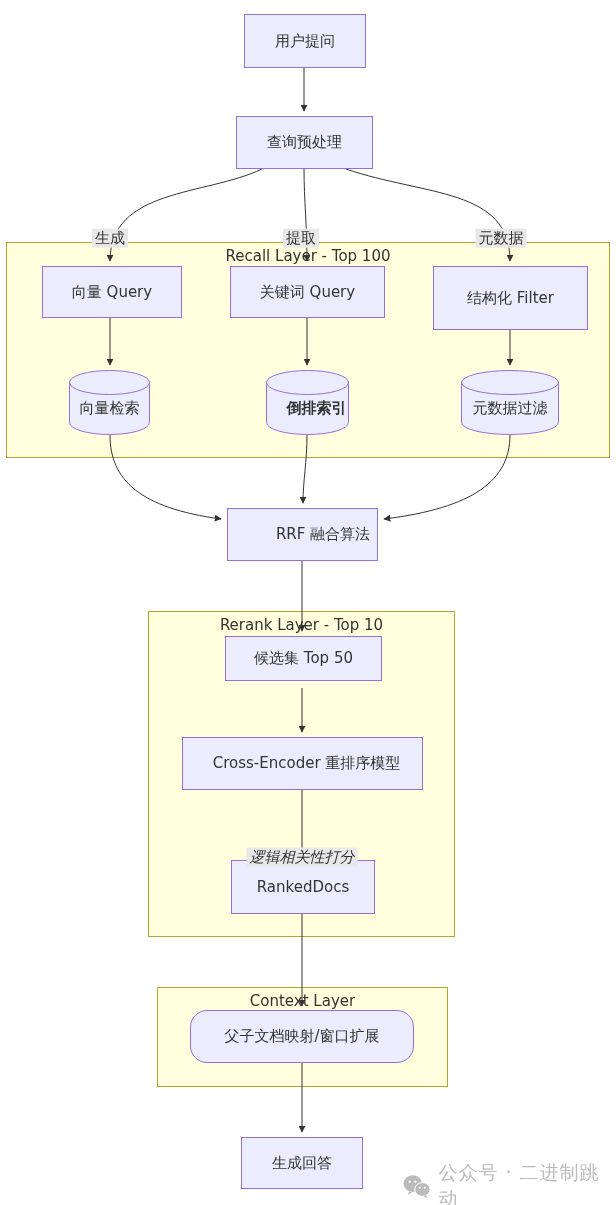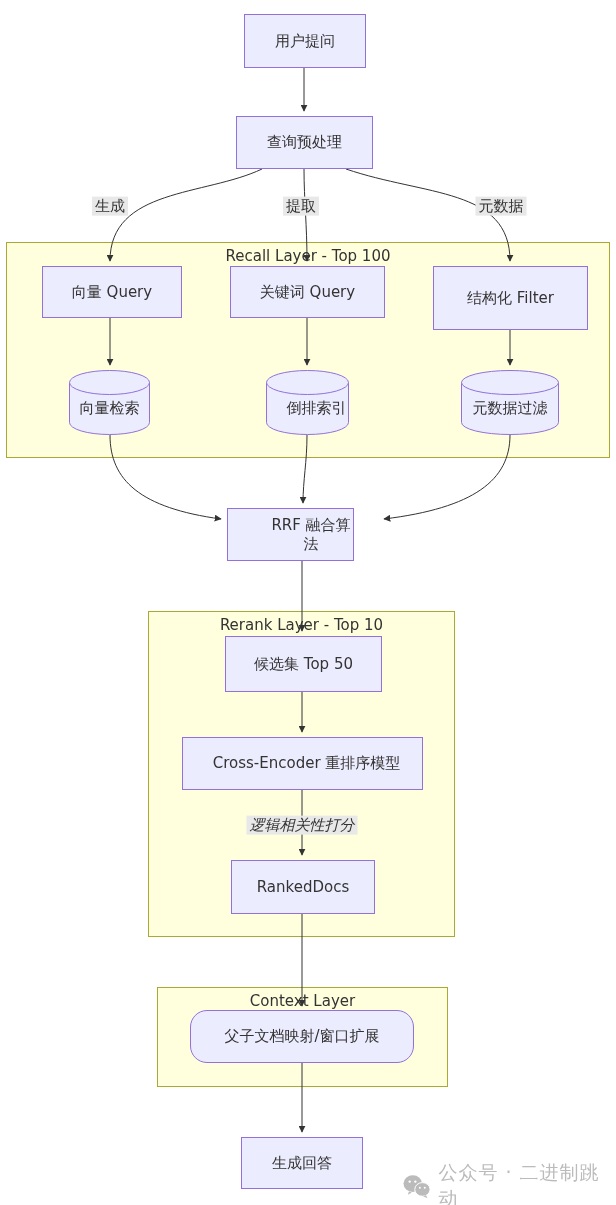--- a/index.html
+++ b/index.html
@@ -19,21 +19,21 @@
   .node{position:absolute;background:var(--node-fill);border:1px solid var(--node-border);
         color:var(--text);font-size:15px;display:flex;align-items:center;justify-content:center;
         text-align:center;z-index:3;}
 
   .cyl{position:absolute;z-index:3;}
   .cyl svg{position:absolute;left:0;top:0;}
   .cyl .cyl-label{position:absolute;left:0;top:12px;right:0;bottom:0;display:flex;align-items:center;
         justify-content:center;color:var(--text);font-size:15px;z-index:1;}
 
   .edge-label{position:absolute;transform:translate(-50%,-50%);background:var(--label-bg);
-        color:var(--text);font-size:15px;line-height:1.25;padding:0 3px;z-index:4;white-space:nowrap;}
+        color:var(--text);font-size:15px;line-height:1.25;padding:0 3px;z-index:4;white-space:nowrap;margin-top:32px;}
 
   .watermark{position:absolute;left:403px;top:1160px;display:flex;align-items:center;gap:8px;
         color:var(--watermark);font-size:19px;letter-spacing:1px;z-index:5;}
 </style>
 </head>
 <body>
 
 <div class="canvas">
 
   <div class="cluster" style="left:6px;top:242px;width:604px;height:216px;">
@@ -69,35 +69,35 @@
       <path d="M302,913 L302,1006" marker-end="url(#arr)"></path>
       <path d="M302,1063 L302,1132" marker-end="url(#arr)"></path>
     </g>
   </svg>
 
   <div class="node" style="left:244px;top:14px;width:122px;height:54px;">用户提问</div>
   <div class="node" style="left:236px;top:116px;width:137px;height:53px;">查询预处理</div>
   <div class="node" style="left:42px;top:266px;width:140px;height:52px;">向量 Query</div>
   <div class="node" style="left:230px;top:266px;width:155px;height:52px;">关键词 Query</div>
   <div class="node" style="left:433px;top:266px;width:155px;height:64px;">结构化 Filter</div>
-  <div class="node" style="left:227px;top:508px;width:127px;height:53px;padding-left:41px;">RRF 融合算法</div>
-  <div class="node" style="left:225px;top:636px;width:157px;height:56px;">候选集 Top 50</div>
+  <div class="node" style="left:227px;top:508px;width:151px;height:53px;padding-left:41px;">RRF 融合算法</div>
+  <div class="node" style="left:225px;top:636px;width:157px;height:45px;">候选集 Top 50</div>
   <div class="node" style="left:182px;top:737px;width:241px;height:53px;padding-left:8px;">Cross-Encoder 重排序模型</div>
   <div class="node" style="left:231px;top:860px;width:144px;height:54px;">RankedDocs</div>
   <div class="node" style="left:190px;top:1010px;width:224px;height:53px;border-radius:17px;">父子文档映射/窗口扩展</div>
   <div class="node" style="left:241px;top:1137px;width:122px;height:52px;">生成回答</div>
 
   <div class="cyl" style="left:69px;top:370px;width:81px;height:65px;">
     <svg width="81" height="65">
       <path d="M0.5,12.5 L0.5,52.5 A40,12 0 0 0 80.5,52.5 L80.5,12.5" fill="#ECECFF" stroke="#9370DB"></path>
       <ellipse cx="40.5" cy="12.5" rx="40" ry="12" fill="#ECECFF" stroke="#9370DB"></ellipse>
     </svg>
     <span class="cyl-label">向量检索</span>
   </div>
-  <div class="cyl" style="left:266px;top:370px;width:101px;height:65px;">
+  <div class="cyl" style="left:266px;top:370px;width:101px;height:65px;font-weight:bold;">
     <svg width="83" height="65">
       <path d="M0.5,12.5 L0.5,52.5 A41,12 0 0 0 82.5,52.5 L82.5,12.5" fill="#ECECFF" stroke="#9370DB"></path>
       <ellipse cx="41.5" cy="12.5" rx="41" ry="12" fill="#ECECFF" stroke="#9370DB"></ellipse>
     </svg>
     <span class="cyl-label">倒排索引</span>
   </div>
   <div class="cyl" style="left:461px;top:370px;width:98px;height:65px;">
     <svg width="98" height="65">
       <path d="M0.5,12.5 L0.5,52.5 A48.5,12 0 0 0 97.5,52.5 L97.5,12.5" fill="#ECECFF" stroke="#9370DB"></path>
       <ellipse cx="49" cy="12.5" rx="48.5" ry="12" fill="#ECECFF" stroke="#9370DB"></ellipse>

